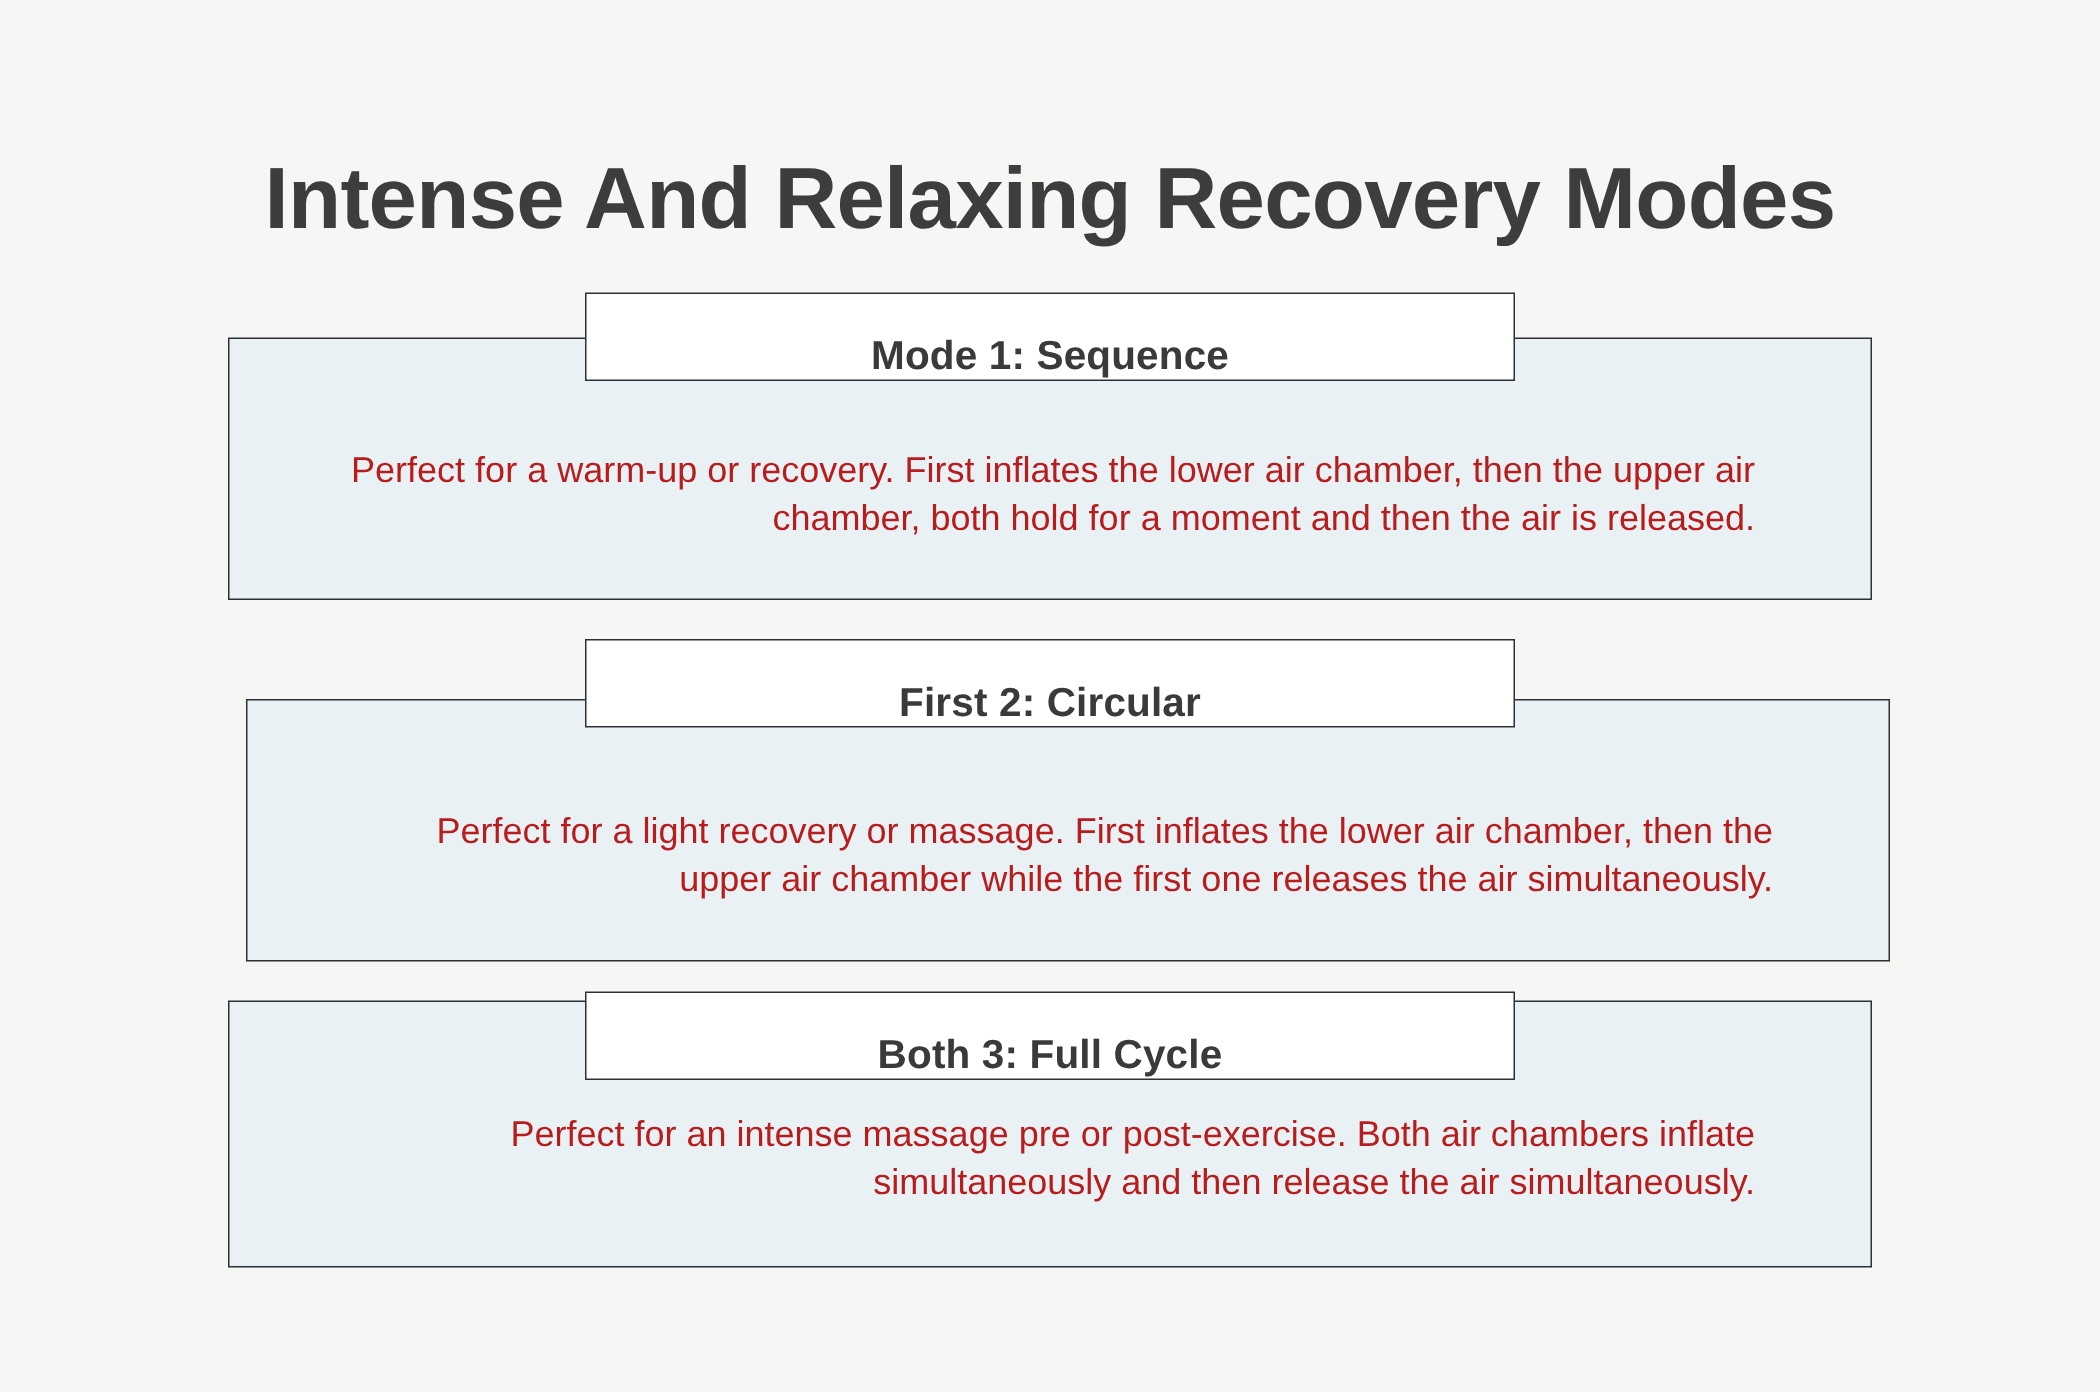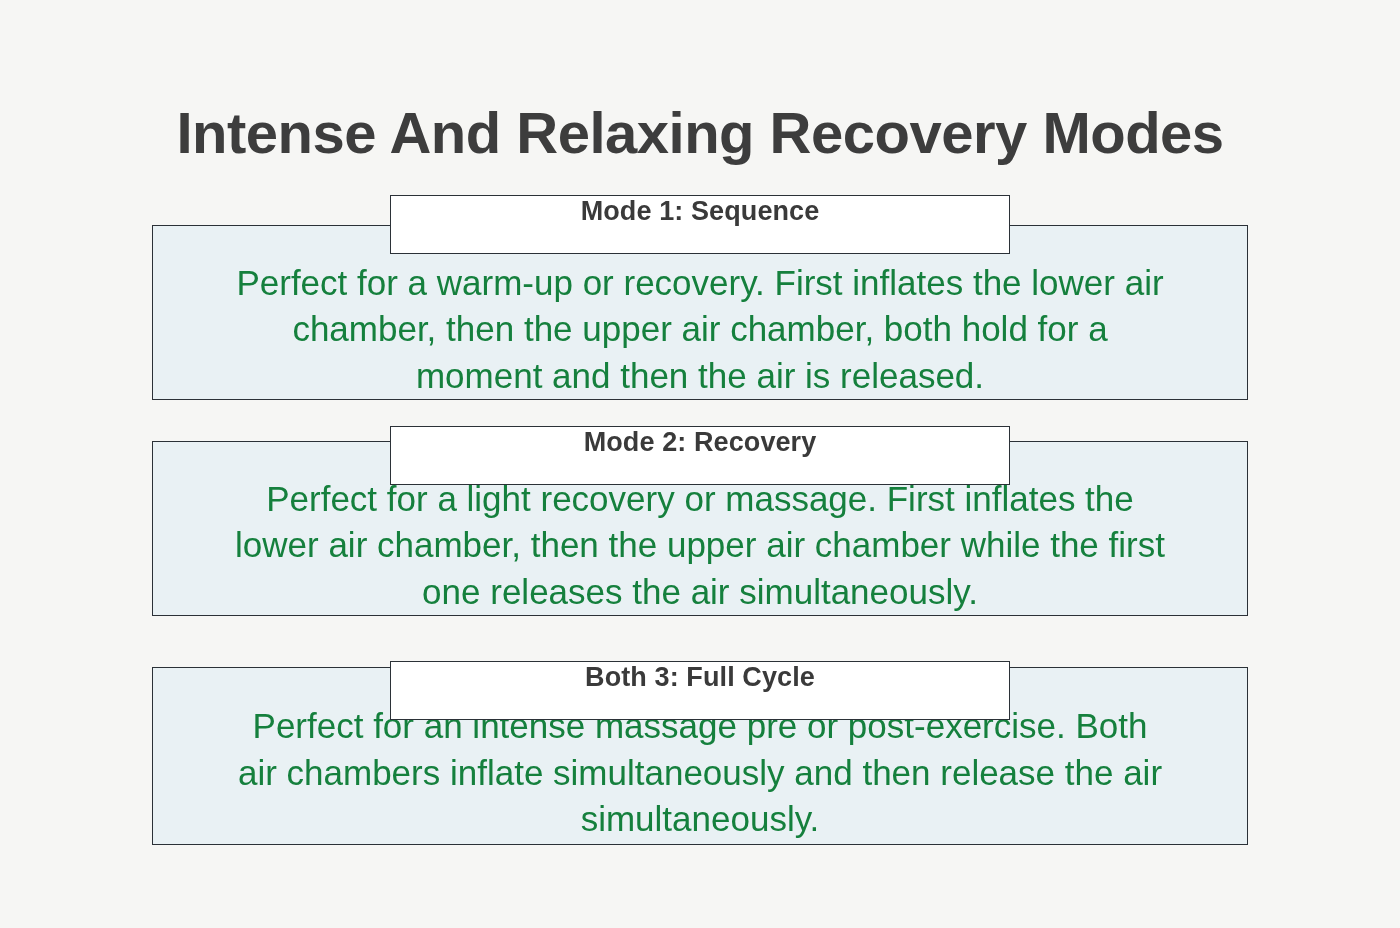--- a/index.html
+++ b/index.html
@@ -54,58 +54,58 @@
     box-sizing: border-box;
     background: #e9f1f4;
     border: 1.6px solid #2b3137;
     display: flex;
     align-items: center;
     justify-content: center;
   }
 
   .card-body-text {
     width: 960px;
-    text-align: center;
-    font-size: 35px;
+    text-align: right;
+    font-size: 24px;
     line-height: 1.33;
-    color: #15803d;
+    color: #b91c1c;
     padding-top: 34px;
     padding-left: 10px;
     padding-right: 10px;
     box-sizing: border-box;
   }
 
   
   .card-header {
     position: absolute;
     left: 390px;
     width: 620px;
     box-sizing: border-box;
     background: #ffffff;
     border: 1.6px solid #2b3137;
     display: flex;
-    align-items: flex-start;
+    align-items: flex-end;
     justify-content: center;
     z-index: 3;
   }
 
   .card-header-text {
     font-size: 27px;
     font-weight: bold;
     color: #3a3a3a;
     letter-spacing: 0.1px;
   }
 
   
   #card-1 .card-header { top: 0px;  height: 59px; }
   #card-1 .card-body   { top: 30px; height: 175px; }
 
   
   #card-2 .card-header { top: 231px; height: 59px; }
-  #card-2 .card-body   { top: 246px; height: 175px; }
+  #card-2 .card-body   { top: 271px; height: 175px; margin-left: 12px; }
 
   
   #card-3 .card-header { top: 466px; height: 59px; }
   #card-3 .card-body   { top: 472px; height: 178px; }
 </style>
 </head>
 <body>
 
 <div class="page">
 
@@ -120,21 +120,21 @@
       <div class="card-header">
         <span class="card-header-text">Mode 1: Sequence</span>
       </div>
     </div>
 
     <div class="card" id="card-2">
       <div class="card-body">
         <div class="card-body-text">Perfect for a light recovery or massage. First inflates the lower air chamber, then the upper air chamber while the first one releases the air simultaneously.</div>
       </div>
       <div class="card-header">
-        <span class="card-header-text">Mode 2: Recovery</span>
+        <span class="card-header-text">First 2: Circular</span>
       </div>
     </div>
 
     <div class="card" id="card-3">
       <div class="card-body">
         <div class="card-body-text">Perfect for an intense massage pre or post-exercise. Both air chambers inflate simultaneously and then release the air simultaneously.</div>
       </div>
       <div class="card-header">
         <span class="card-header-text">Both 3: Full Cycle</span>
       </div>

